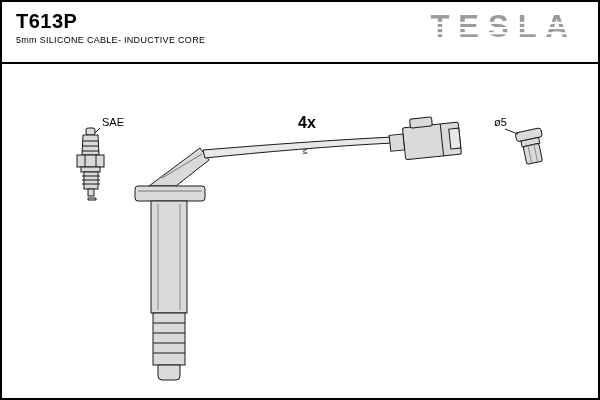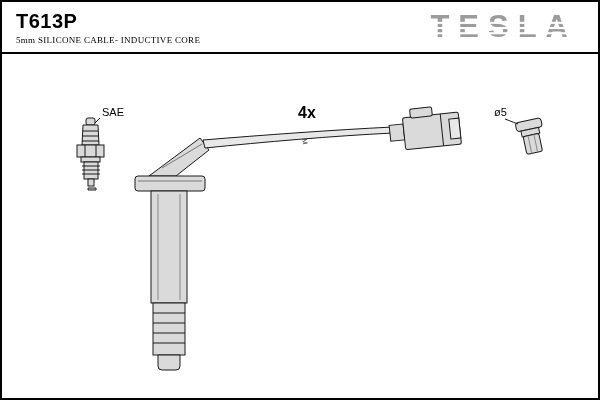--- a/index.html
+++ b/index.html
@@ -6,42 +6,41 @@
   .page{
     position:relative;
     width:600px;height:400px;
     box-sizing:border-box;
     border:2px solid #000;
     background:#fff;
     font-family:"Liberation Sans",sans-serif;
     overflow:hidden;
   }
   .header{
-    height:52px;
+    height:62px;
     box-sizing:border-box;
     border-bottom:2px solid #000;
     display:flex;
     justify-content:space-between;
     align-items:flex-start;
     padding:9px 19px 0 14px;
   }
   .part-block{display:flex;flex-direction:column;}
   .part-number{
     font-size:20px;
     font-weight:bold;
     color:#000;
     letter-spacing:.5px;
     line-height:1.05;
   }
   .subtitle{
     font-size:9px;
     color:#000;
     margin-top:3px;
     letter-spacing:.3px;
-    font-family:Liberation Serif, serif;
   }
   .brand{
     position:relative;
     margin-top:1px;
     margin-right:2px;
     color:#9c9c9c;
     font-weight:bold;
     font-size:31px;
     letter-spacing:9px;
     line-height:30px;

